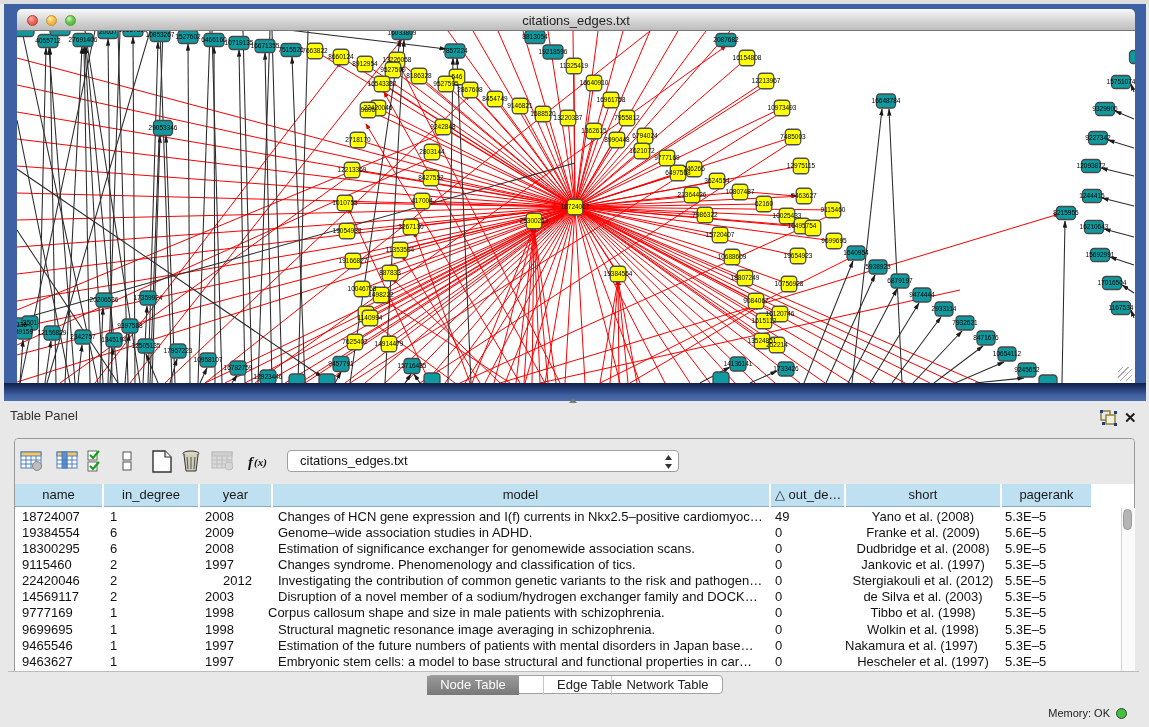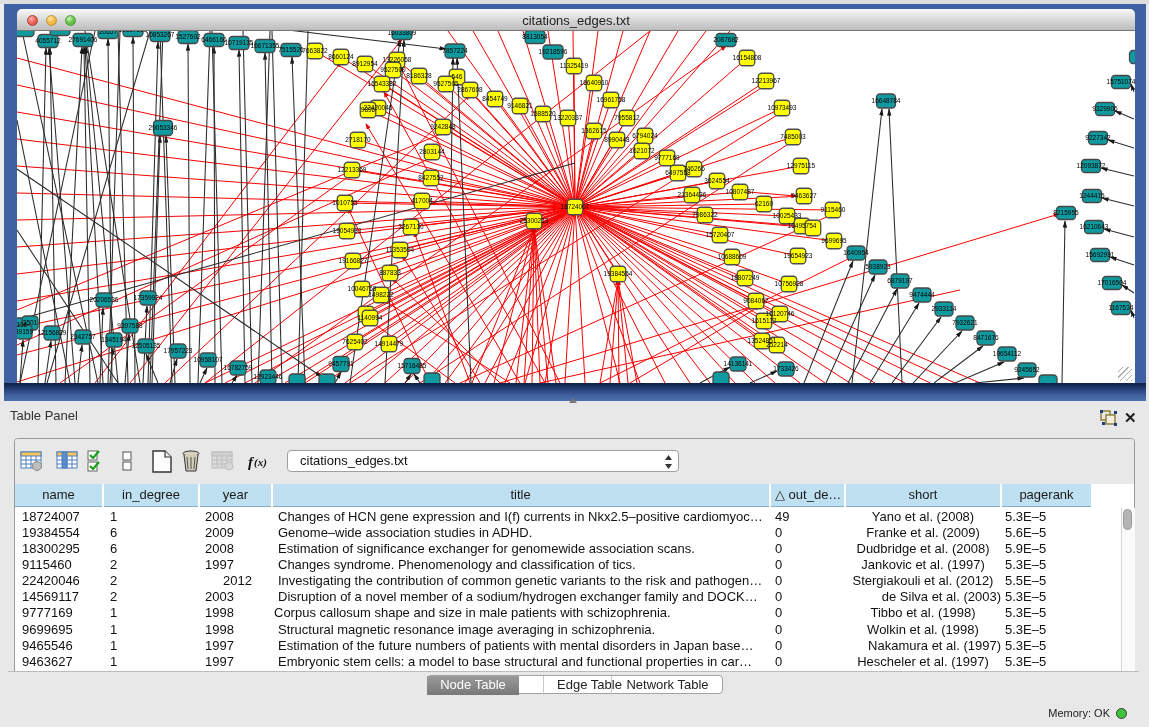--- a/index.html
+++ b/index.html
@@ -634,21 +634,21 @@
     <text x="234" y="16" font-size="11" font-style="italic" font-weight="bold" font-family="Liberation Serif,serif" fill="#111">(x)</text>
 </svg>
 <div class="abs" id="combo">citations_edges.txt<span class="ud"><svg width="9" height="16" viewBox="0 0 9 16">
         <path d="M4.5,1L8,6H1z" fill="#333"></path>
         <path d="M4.5,15L1,10h7z" fill="#333"></path>
       </svg></span></div>
 <div class="abs" id="thead"></div>
 <div class="hc" style="left:14px;width:89px">name</div>
 <div class="hc" style="left:103px;width:96px">in_degree</div>
 <div class="hc" style="left:199px;width:73px">year</div>
-<div class="hc" style="left:272px;width:497px">title</div>
+<div class="hc" style="left:272px;width:497px">model</div>
 <div class="hc" style="left:771px;width:74px;text-align:left;padding-left:4px">△ out_de…</div>
 <div class="hc" style="left:845px;width:156px">short</div>
 <div class="hc" style="left:1001px;width:91px">pagerank</div>
 <div class="hsep" style="left:102px"></div>
 <div class="hsep" style="left:198px"></div>
 <div class="hsep" style="left:271px"></div>
 <div class="hsep" style="left:769px"></div>
 <div class="hsep" style="left:844px"></div>
 <div class="hsep" style="left:1000px"></div>
 <div class="hsep" style="left:1091px"></div>
@@ -696,48 +696,48 @@
     <span style="left:775px">0</span>
 <span style="left:845px;width:156px;text-align:center">Stergiakouli et al. (2012)</span>
     <span style="left:1005px">5.5E–5</span>
   </div>
 <div class="trow" style="top:589.2px">
 <span style="left:22px">14569117</span>
     <span style="left:110px">2</span>
     <span style="left:205px">2003</span>
 <span style="left:278px">Disruption of a novel member of a sodium/hydrogen exchanger family and DOCK…</span>
     <span style="left:775px">0</span>
-<span style="left:845px;width:156px;text-align:right">de Silva et al. (2003)</span>
+<span style="left:845px;width:156px;text-align:center">de Silva et al. (2003)</span>
     <span style="left:1005px">5.3E–5</span>
   </div>
 <div class="trow" style="top:605.4px">
 <span style="left:22px">9777169</span>
     <span style="left:110px">1</span>
     <span style="left:205px">1998</span>
-<span style="left:274px">Corpus callosum shape and size in male patients with schizophrenia.</span>
+<span style="left:268px">Corpus callosum shape and size in male patients with schizophrenia.</span>
     <span style="left:775px">0</span>
 <span style="left:845px;width:156px;text-align:center">Tibbo et al. (1998)</span>
     <span style="left:1005px">5.3E–5</span>
   </div>
 <div class="trow" style="top:621.5px">
 <span style="left:22px">9699695</span>
     <span style="left:110px">1</span>
     <span style="left:205px">1998</span>
 <span style="left:278px">Structural magnetic resonance image averaging in schizophrenia.</span>
     <span style="left:775px">0</span>
 <span style="left:845px;width:156px;text-align:center">Wolkin et al. (1998)</span>
     <span style="left:1005px">5.3E–5</span>
   </div>
 <div class="trow" style="top:637.7px">
 <span style="left:22px">9465546</span>
     <span style="left:110px">1</span>
     <span style="left:205px">1997</span>
 <span style="left:278px">Estimation of the future numbers of patients with mental disorders in Japan base…</span>
     <span style="left:775px">0</span>
-<span style="left:845px;width:156px;text-align:right">Nakamura et al. (1997)</span>
+<span style="left:845px;width:156px;text-align:left">Nakamura et al. (1997)</span>
     <span style="left:1005px">5.3E–5</span>
   </div>
 <div class="trow" style="top:653.9px">
 <span style="left:22px">9463627</span>
     <span style="left:110px">1</span>
     <span style="left:205px">1997</span>
 <span style="left:278px">Embryonic stem cells: a model to base structural and functional properties in car…</span>
     <span style="left:775px">0</span>
 <span style="left:845px;width:156px;text-align:center">Hescheler et al. (1997)</span>
     <span style="left:1005px">5.3E–5</span>

